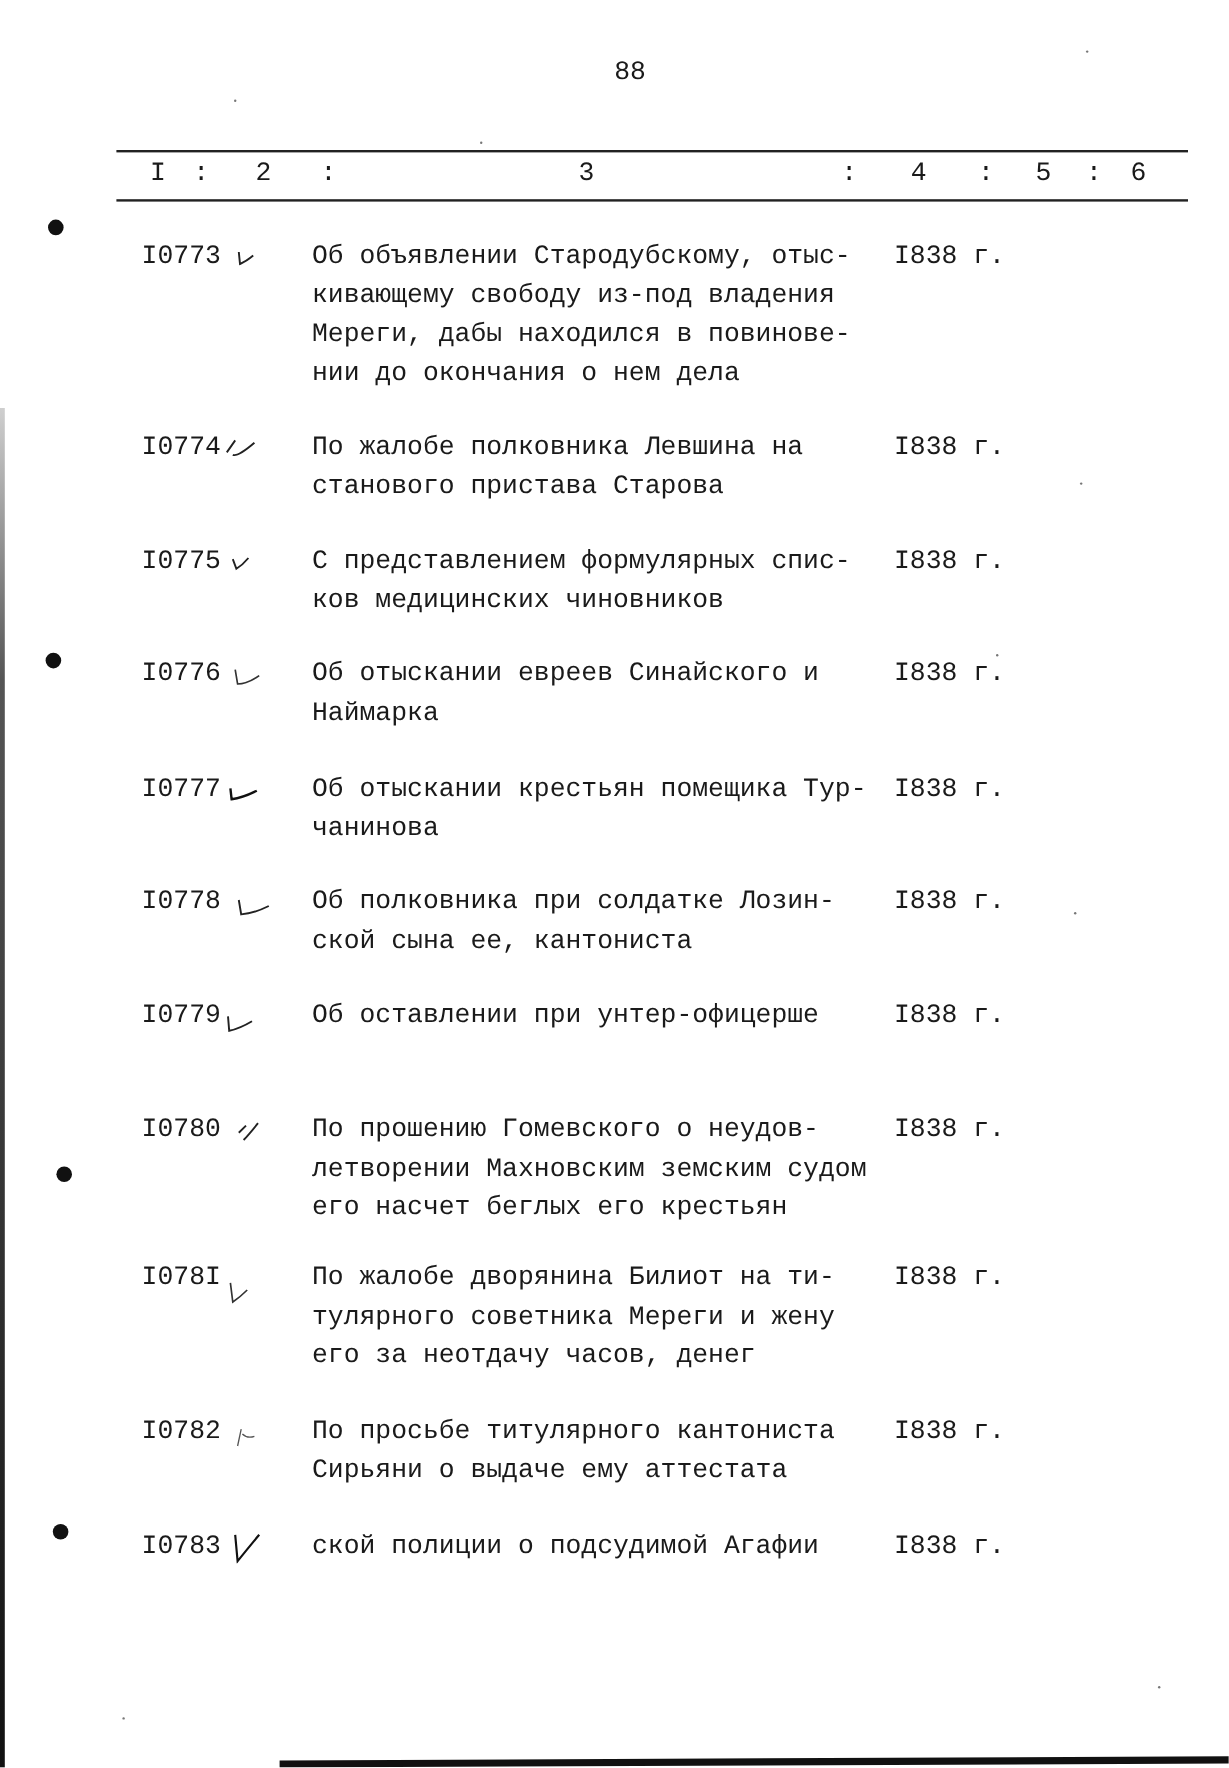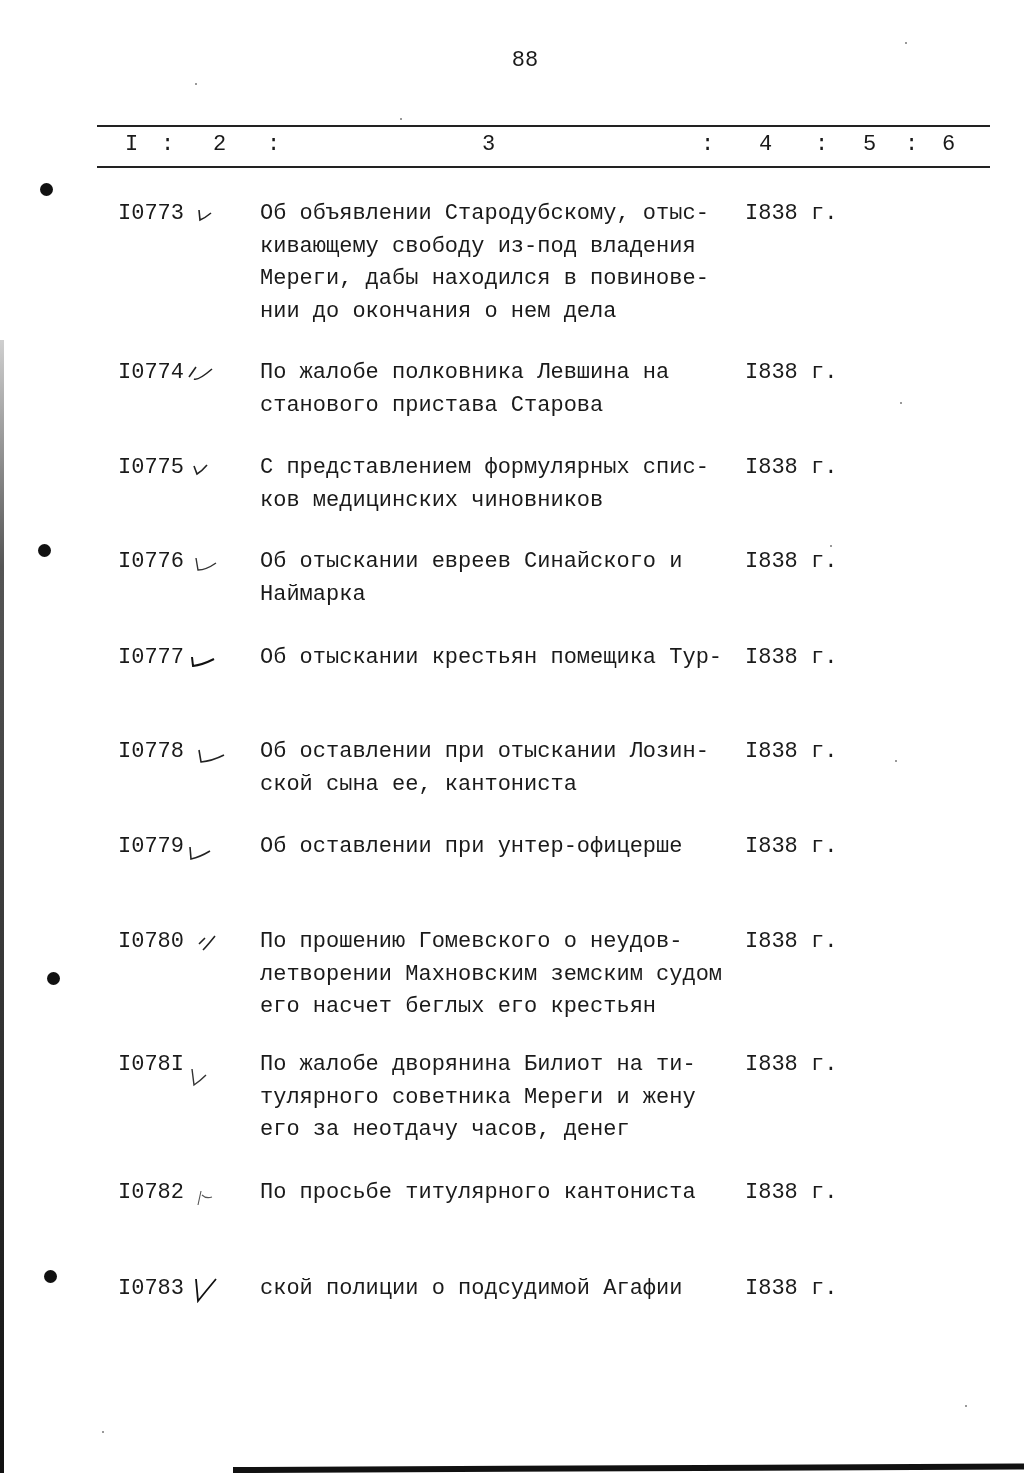--- a/index.html
+++ b/index.html
@@ -129,32 +129,32 @@
     <span class="year" style="left:717px;">I838 г.</span>
   </div>
 
   <div class="entry" style="top:642px;">
     <span class="num">I0777</span>
     <span class="mark" style="left:188px;">
       <svg viewBox="0 0 30 28">
           <path d="M4 13 L5 22 Q14 21 26 15" fill="none" stroke="#111" stroke-width="2"></path>
         </svg>
     </span>
-    <div class="desc"><div>Об отыскании крестьян помещика Тур-</div></div>
+    <div class="desc"><div>Об отыскании крестьян помещика Тур-</div><div>чанинова</div></div>
     <span class="year" style="left:717px;">I838 г.</span>
   </div>
 
   <div class="entry" style="top:736px;">
     <span class="num">I0778</span>
     <span class="mark" style="left:196px;">
       <svg viewBox="0 0 30 28">
           <path d="M3 12 L5 24 Q16 23 28 17" fill="none" stroke="#222" stroke-width="1.6"></path>
         </svg>
     </span>
-    <div class="desc"><div>Об оставлении при отыскании Лозин-</div><div>ской сына ее, кантониста</div></div>
+    <div class="desc"><div>Об полковника при солдатке Лозин-</div><div>ской сына ее, кантониста</div></div>
     <span class="year" style="left:717px;">I838 г.</span>
   </div>
 
   <div class="entry" style="top:831px;">
     <span class="num">I0779</span>
     <span class="mark" style="left:186px;">
       <svg viewBox="0 0 30 28">
           <path d="M4 14 L5 26 Q14 24 24 18" fill="none" stroke="#222" stroke-width="1.6"></path>
         </svg>
     </span>
@@ -184,21 +184,21 @@
     <span class="year" style="left:717px;">I838 г.</span>
   </div>
 
   <div class="entry" style="top:1177px;">
     <span class="num">I0782</span>
     <span class="mark" style="left:192px;">
       <svg viewBox="0 0 30 28">
           <path d="M6 26 L9 12 M10 16 Q14 20 20 18" fill="none" stroke="#555" stroke-width="1.1"></path>
         </svg>
     </span>
-    <div class="desc"><div>По просьбе титулярного кантониста</div></div>
+    <div class="desc"><div>По просьбе титулярного кантониста</div><div>Сирьяни о выдаче ему аттестата</div></div>
     <span class="year" style="left:717px;">I838 г.</span>
   </div>
 
   <div class="entry" style="top:1273px;">
     <span class="num">I0783</span>
     <span class="mark" style="left:190px;">
       <svg viewBox="0 0 30 28">
           <path d="M6 4 L8 26 Q16 16 26 4" fill="none" stroke="#111" stroke-width="1.8"></path>
         </svg>
     </span>

